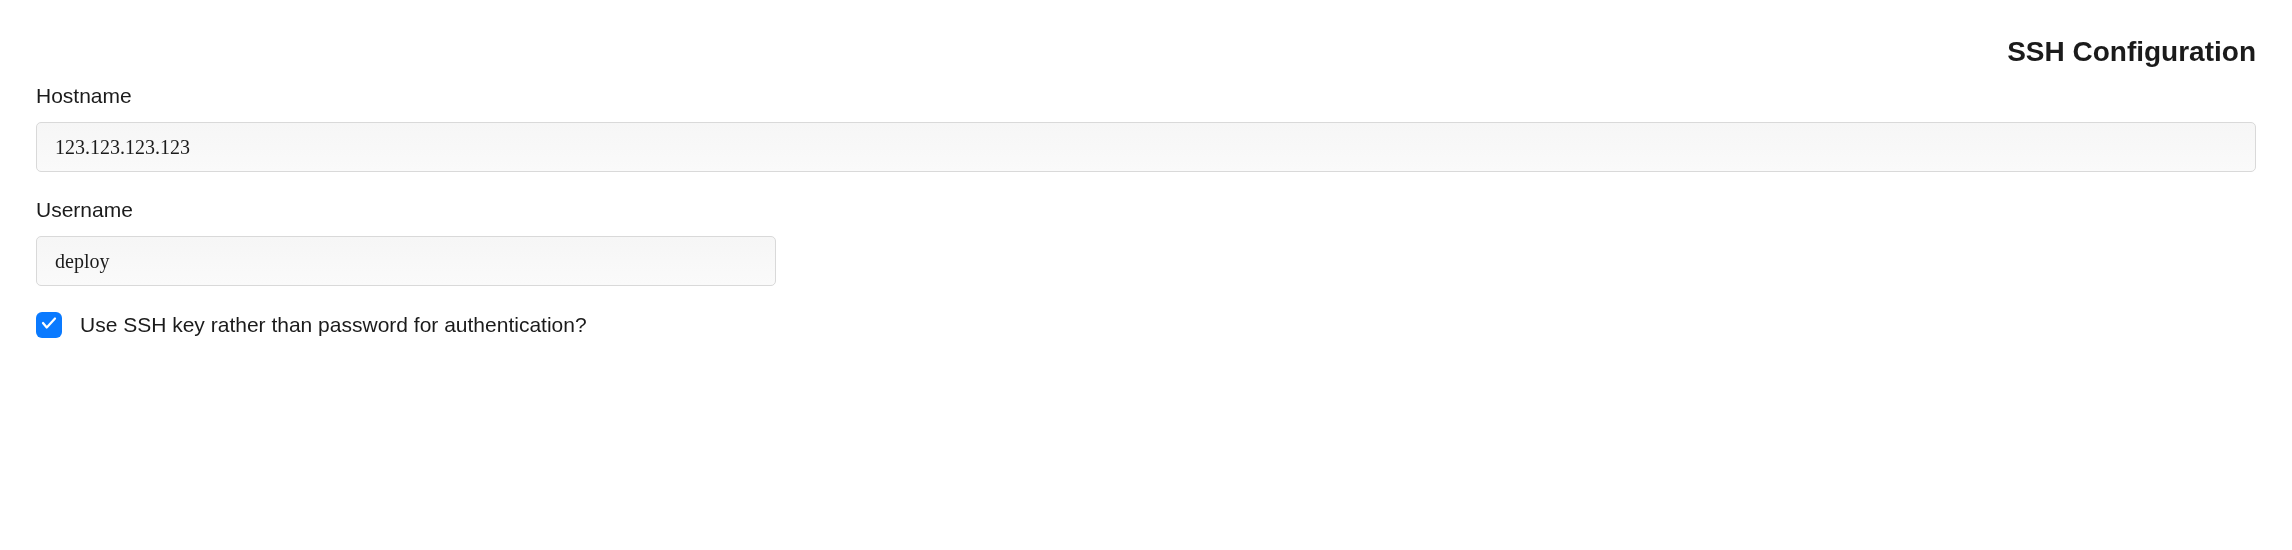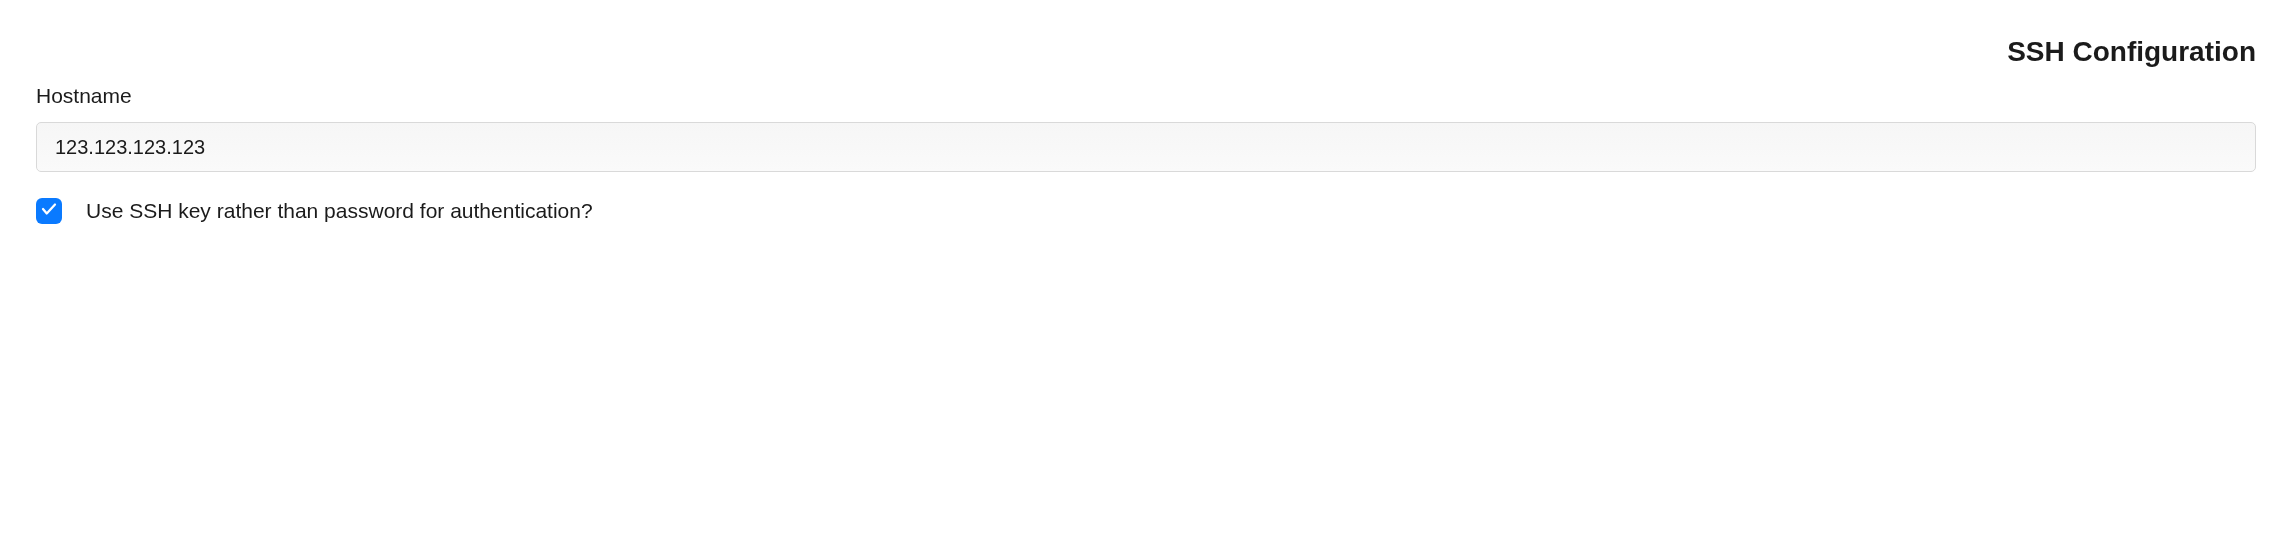--- a/index.html
+++ b/index.html
@@ -51,30 +51,30 @@
     }
     .text-input {
       height: 50px;
       padding: 0 18px;
       font-size: 20px;
       border: 1px solid #d9d9d9;
       border-radius: 5px;
       background: #f9f9f9;
       color: #1b1b1b;
       outline: none;
-      font-family: Liberation Sans, sans-serif;
+      font-family: Liberation Serif, serif;
       background-image: linear-gradient(to bottom, #f6f6f6, #fafafa);
     }
     .text-input::placeholder {
       color: #6b6b6b;
     }
     .checkbox-row {
       display: flex;
       align-items: center;
-      gap: 24px;
+      gap: 18px;
       margin-top: 10px;
     }
     .checkbox {
       width: 26px;
       height: 26px;
       border-radius: 6px;
       background: #0a7aff;
       display: flex;
       align-items: center;
       justify-content: center;
@@ -102,20 +102,26 @@
 <div class="container">
   <h2 class="section-title">SSH Configuration</h2>
 
   <div class="row">
     <div class="field hostname">
       <label class="field-label">Hostname</label>
       <input type="text" class="text-input" value="123.123.123.123" style="">
     </div>
   </div>
 
+  <div class="row">
+    <div class="field username">
+      <label class="field-label">Username</label>
+      <input type="text" class="text-input" value="deploy" style="">
+    </div>
+  </div>
 
   <div class="checkbox-row">
     <div class="checkbox">
       <span>
         <svg viewBox="0 0 24 24">
             <polyline points="4 12 9 18 20 6"></polyline>
           </svg>
       </span>
     </div>
     <label class="checkbox-label">Use SSH key rather than password for authentication?</label>

